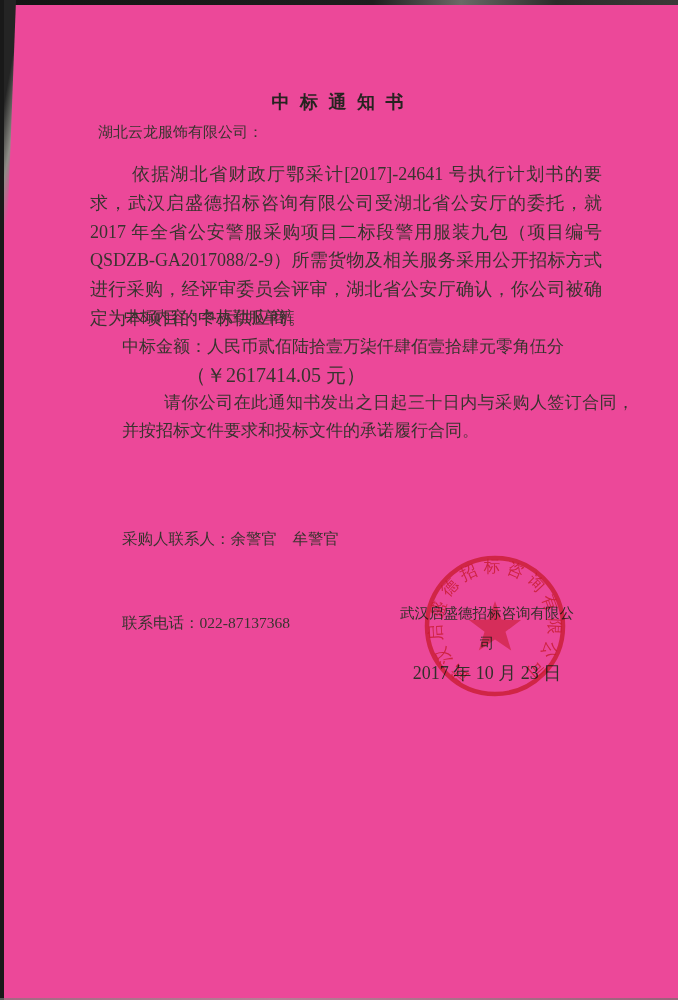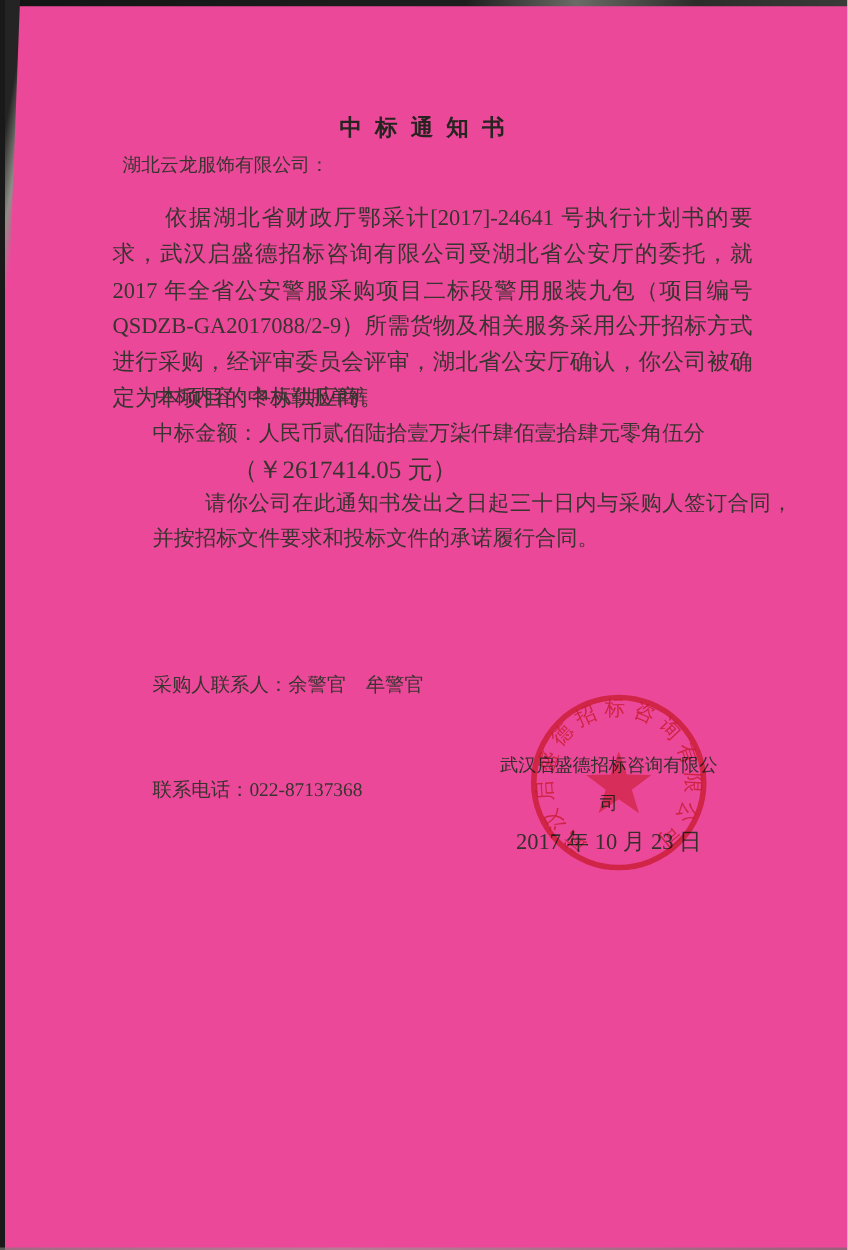--- a/index.html
+++ b/index.html
@@ -47,21 +47,21 @@
   }
   .award-content{top:307px;left:124px;font-size:15.5px;}
   .award-amount{top:335px;left:122px;font-size:17px;font-family:Liberation Serif, serif;}
   .award-figure{top:362px;left:186px;font-size:20px;}
   .para-sign{
     top:389px;left:90px;width:512px;
     font-size:17px;line-height:28px;
     text-align:justify;text-indent:42px;margin-left:32px;
   }
   .contacts{
-    top:478px;left:122px;
+    top:468px;left:122px;
     font-size:15.5px;line-height:28.3px;
     white-space:pre;
     font-family:Liberation Serif, serif;
   }
   .signature{
     top:598px;left:394px;width:186px;
     text-align:center;
     font-size:14.5px;line-height:30px;
     color:#33302b;
   }

